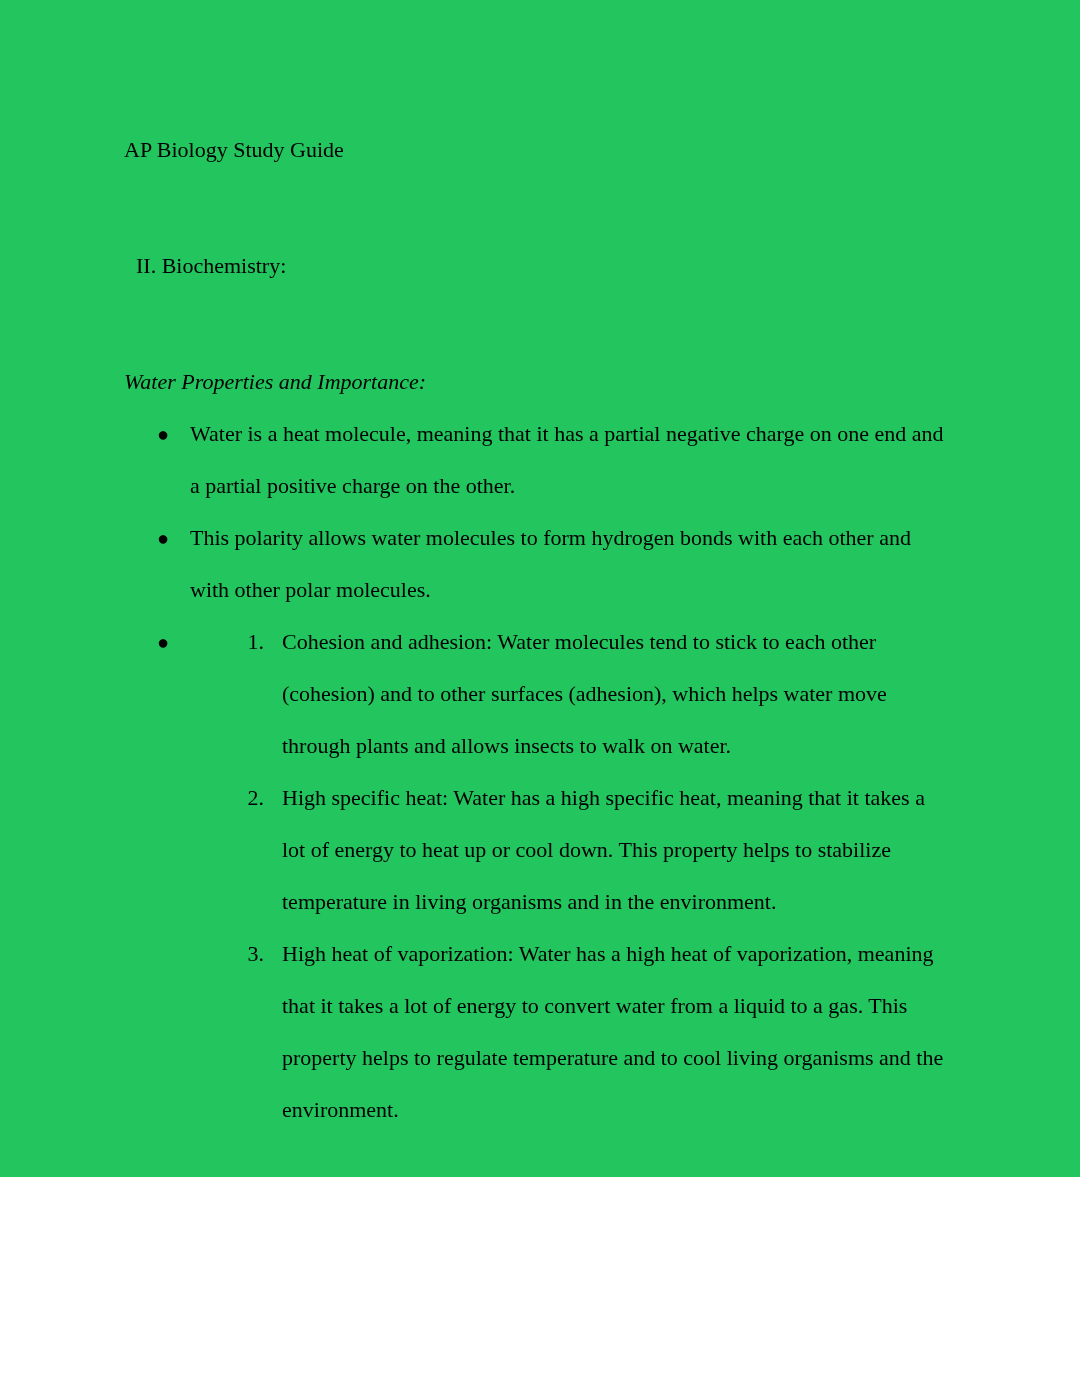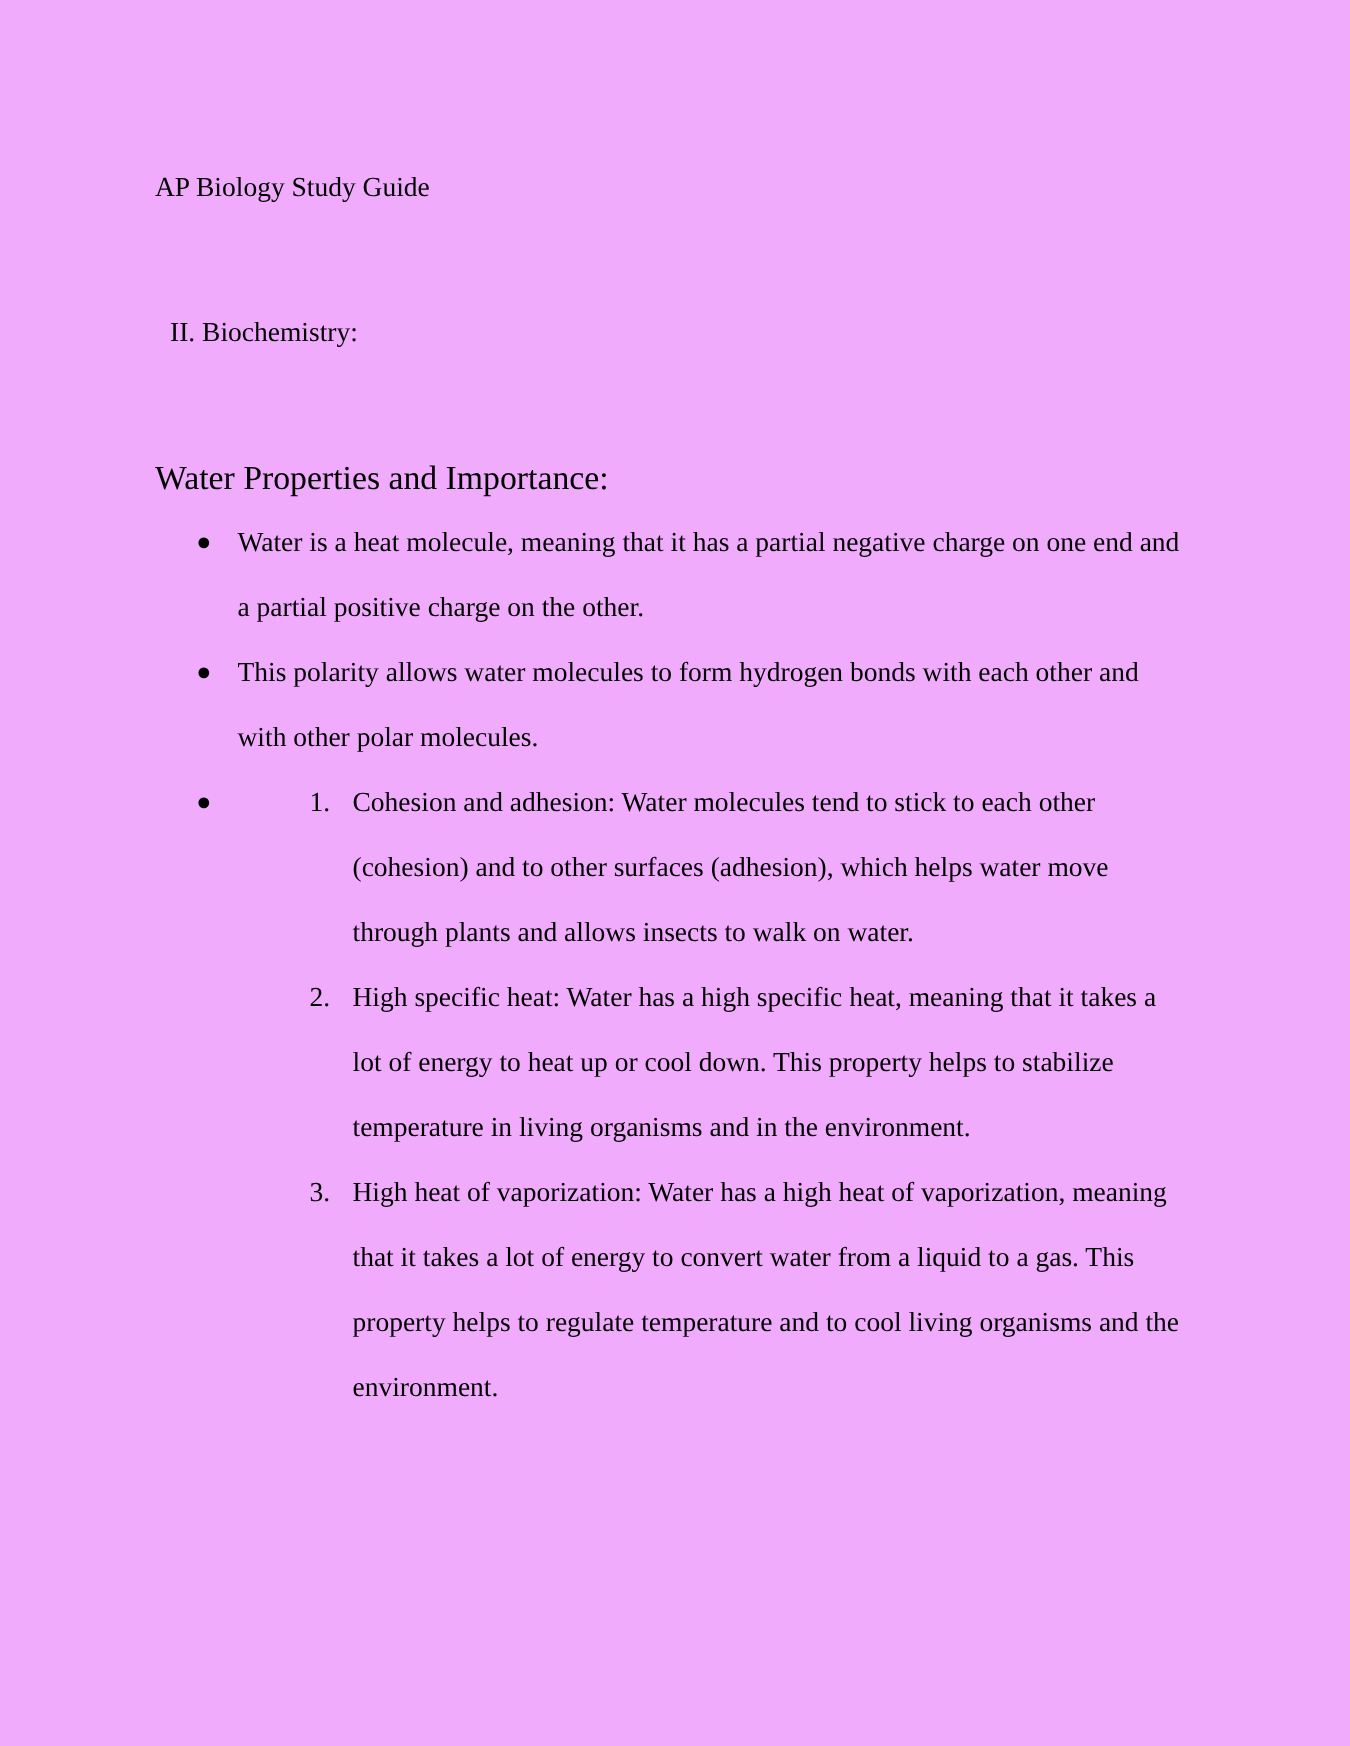--- a/index.html
+++ b/index.html
@@ -11,22 +11,22 @@
     width: 1080px;
     height: 1397px;
     font-family: "Liberation Serif", "DejaVu Serif", serif;
     color: #000000;
     -webkit-font-smoothing: antialiased;
   }
 
   .page {
     position: relative;
     width: 1080px;
-    height: 1397px;
-    background: #f0abfc;
+    height: 1177px;
+    background: #22c55e;
     box-sizing: border-box;
     padding: 124px 130px 0 124px;
   }
 
   .doc-title {
     font-size: 22px;
     line-height: 52px;
     margin: 0;
     font-weight: normal;
   }
@@ -36,24 +36,25 @@
   }
 
   .section-heading {
     font-size: 22px;
     line-height: 52px;
     margin: 12px;
     font-weight: normal;
   }
 
   .body-paragraph {
-    font-size: 27px;
+    font-size: 22px;
     line-height: 52px;
     margin: 0;
     font-weight: normal;
+    font-style: italic;
   }
 
   ul.bullet-list {
     list-style: none;
     margin: 0;
     padding: 0;
   }
 
   ul.bullet-list > li.bullet-item {
     position: relative;

